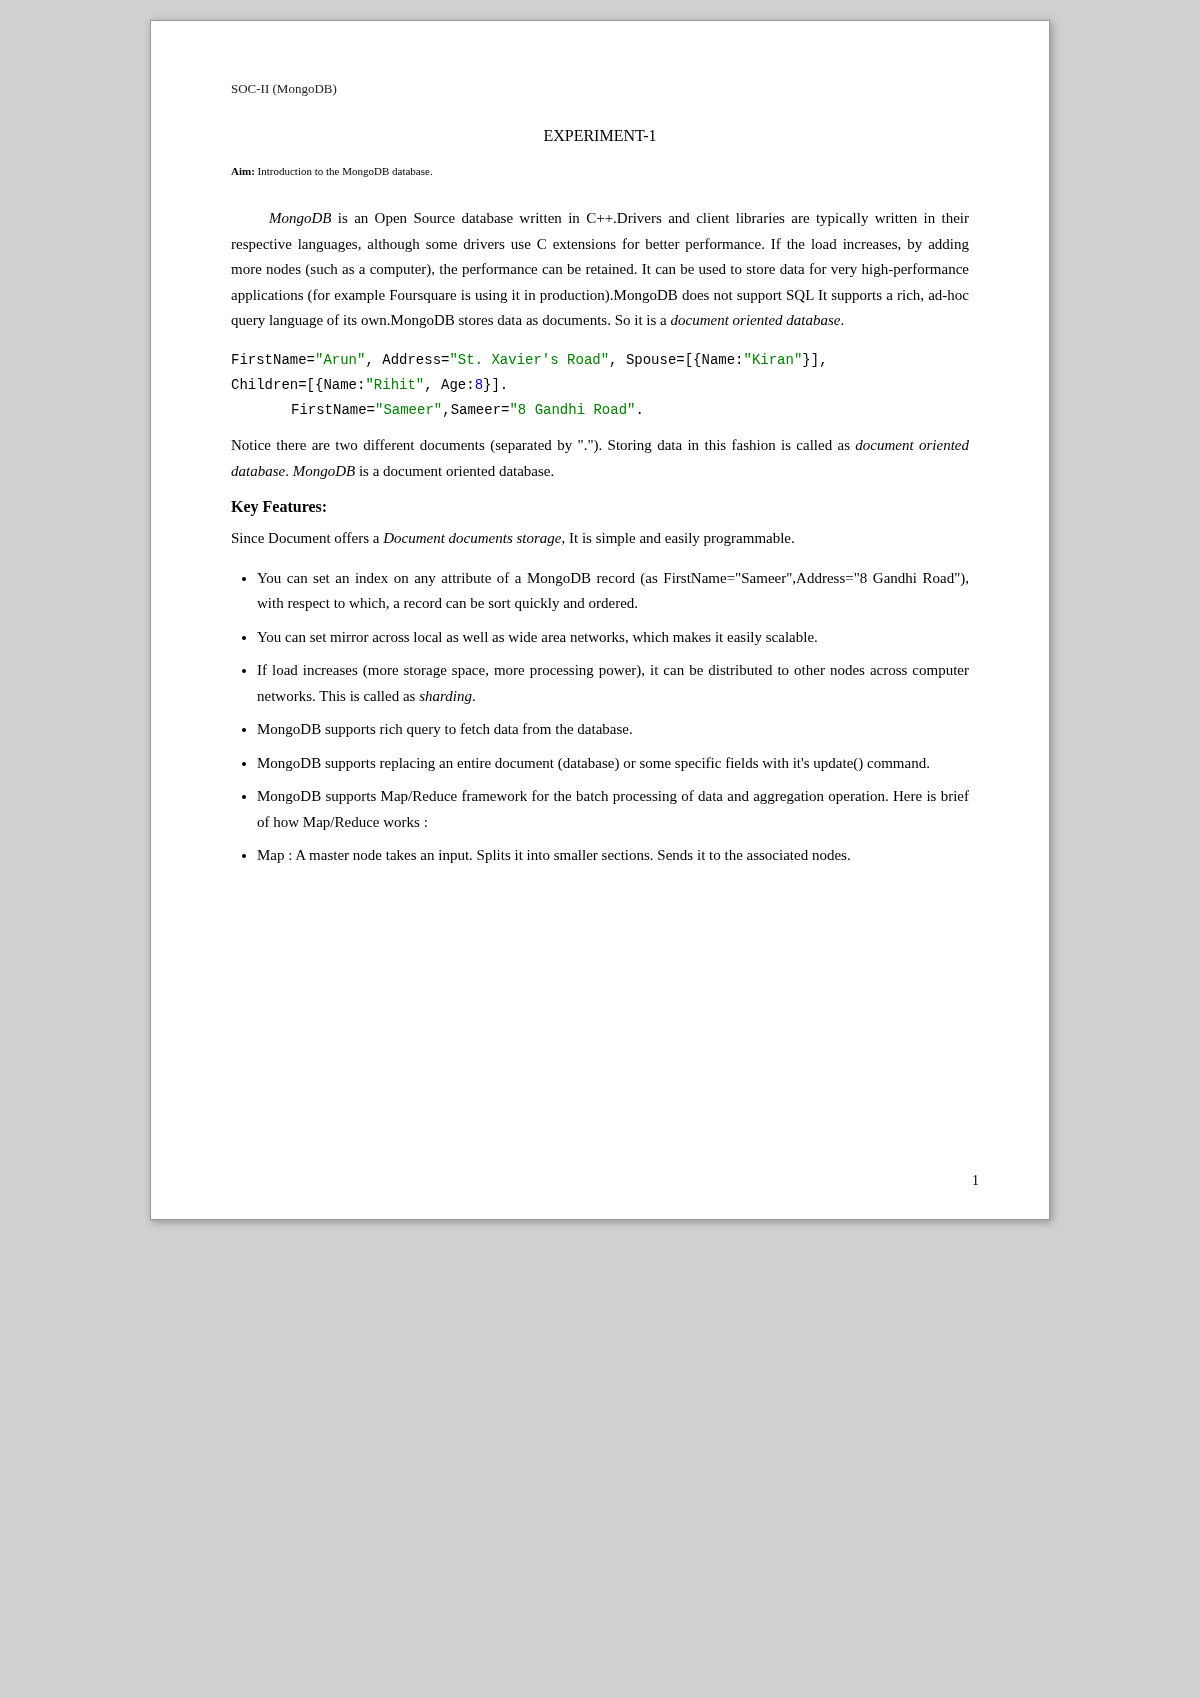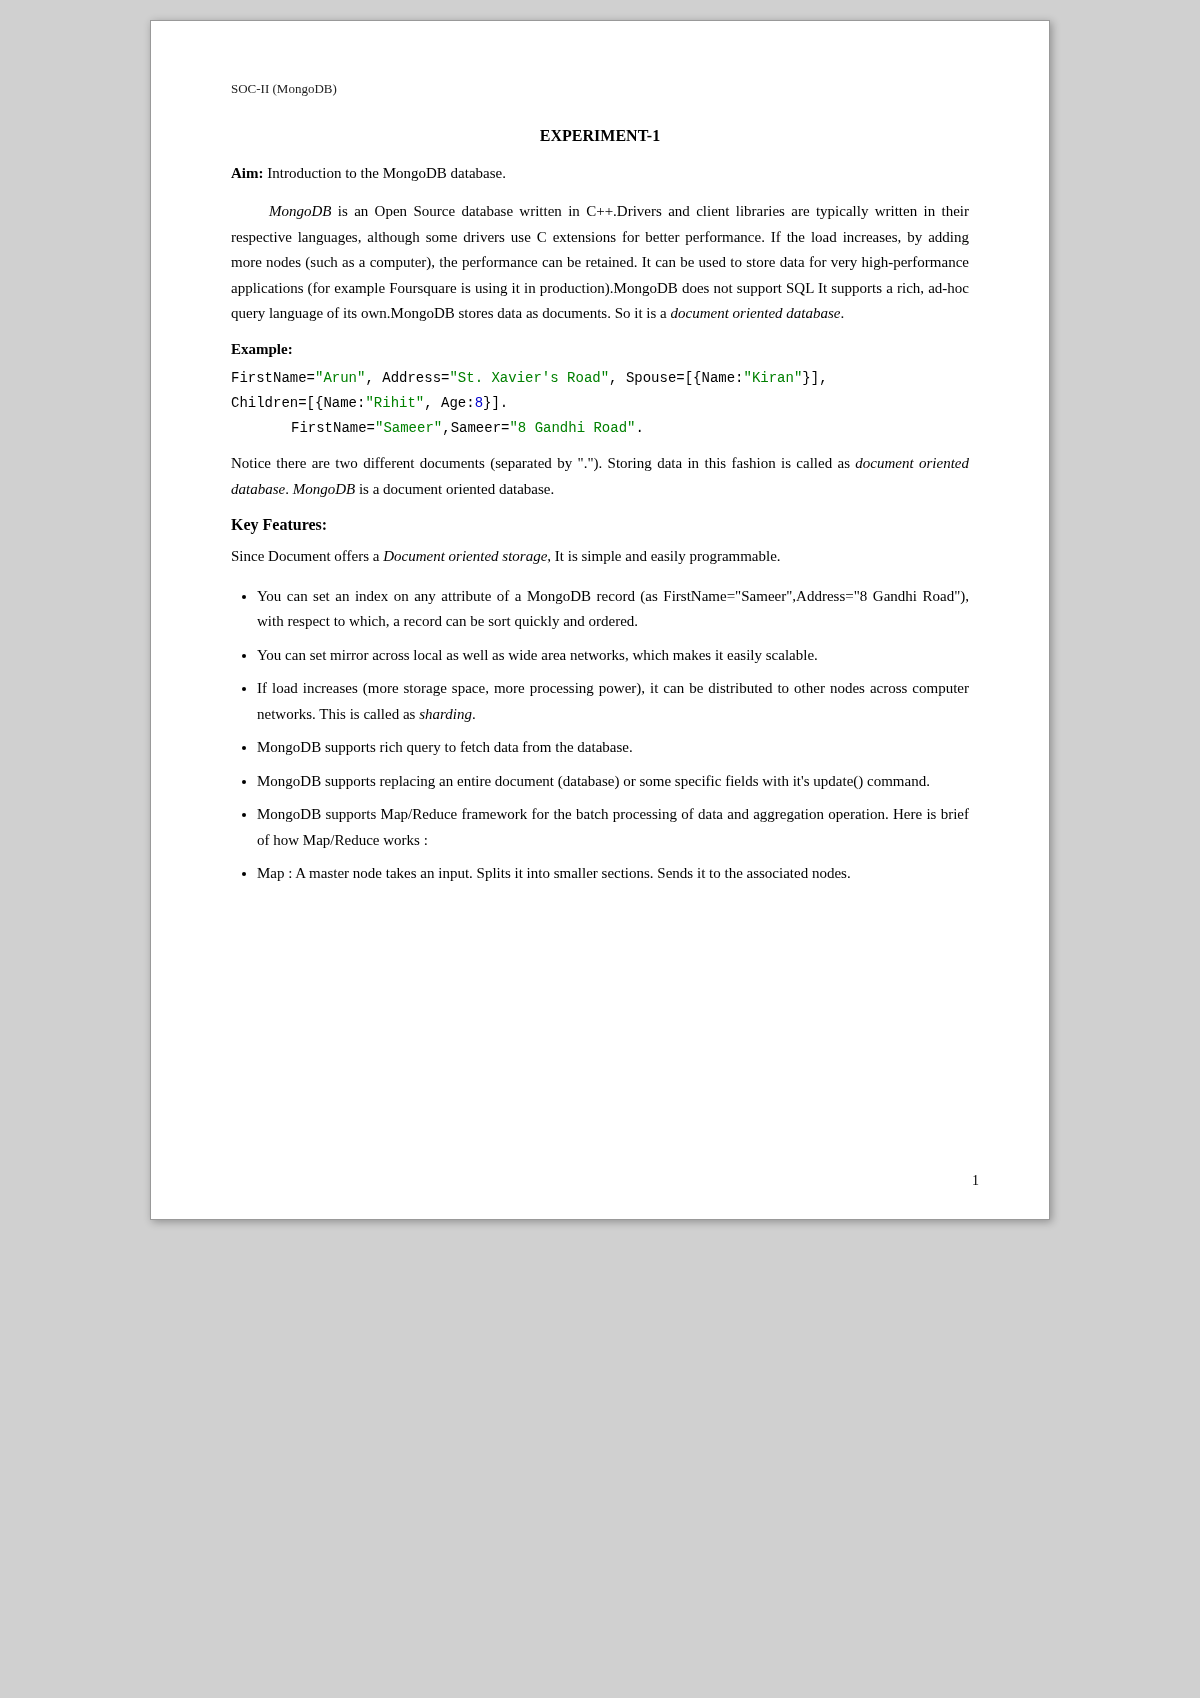--- a/index.html
+++ b/index.html
@@ -30,28 +30,28 @@
 
     .header {
       font-size: 13px;
       margin-bottom: 30px;
       color: #222;
     }
 
     .experiment-title {
       text-align: center;
       font-size: 16px;
-      font-weight: bold;
+      font-weight: normal;
       margin-bottom: 20px;
       font-family: 'Times New Roman', Times, serif;
     }
 
     .aim-line {
-      font-size: 15px;
-      margin-bottom: 17px;
+      font-size: 11px;
+      margin-bottom: 29px;
       text-align: justify;
     }
 
     .aim-label {
       font-weight: bold;
     }
 
     .section-heading {
       font-size: 16px;
       font-weight: bold;
@@ -133,23 +133,20 @@
 
   <div class="aim-line">
     <span class="aim-label">Aim:</span><span> Introduction to the MongoDB database.</span>
   </div>
 
 
   <div class="body-text">
     &nbsp;&nbsp;&nbsp;&nbsp;&nbsp;&nbsp;<span class="italic">MongoDB</span><span> is an Open Source database written in C++.Drivers and client libraries are typically written in their respective languages, although some drivers use C extensions for better performance. If the load increases, by adding more nodes (such as a computer), the performance can be retained. It can be used to store data for very high-performance applications (for example Foursquare is using it in production).MongoDB does not support SQL It supports a rich, ad-hoc query language of its own.MongoDB stores data as documents. So it is a </span><span class="italic">document oriented database</span>.
   </div>
 
-  <div class="example-label">
-    <span>Example:</span>
-  </div>
 
   <div class="code-block">
     <div>
       <span>FirstName=</span><span class="green">"Arun"</span><span>,     Address=</span><span class="green">"St.   Xavier's   Road"</span><span>,     Spouse=[{Name:</span><span class="green">"Kiran"</span><span>}],</span>
     </div>
     <div>
       <span>Children=[{Name:</span><span class="green">"Rihit"</span><span>, Age:</span><span class="blue">8</span><span>}].</span>
     </div>
     <div class="code-indent">
       <span>FirstName=</span><span class="green">"Sameer"</span><span>,Sameer=</span><span class="green">"8 Gandhi Road"</span><span>.</span>
@@ -158,21 +155,21 @@
 
   <div class="body-text">
     <span>Notice there are two different documents (separated by "."). Storing data in this fashion is called as </span><span class="italic">document oriented database</span><span>. </span><span class="italic">MongoDB</span><span> is a document oriented database.</span>
   </div>
 
   <div class="section-heading">
     <span>Key Features:</span>
   </div>
 
   <div class="body-text">
-    <span>Since Document offers a </span><span class="italic">Document oriented storage</span><span>, It is simple and easily programmable.</span>
+    <span>Since Document offers a </span><span class="italic">Document documents storage</span><span>, It is simple and easily programmable.</span>
   </div>
 
   <ul class="bullet-list">
     <li>
       <span>You can set an index on any attribute of a MongoDB record (as FirstName="Sameer",Address="8 Gandhi Road"), with respect to which, a record can be sort quickly and ordered.</span>
     </li>
     <li>
       <span>You can set mirror across local as well as wide area networks, which makes it easily scalable.</span>
     </li>
     <li>

